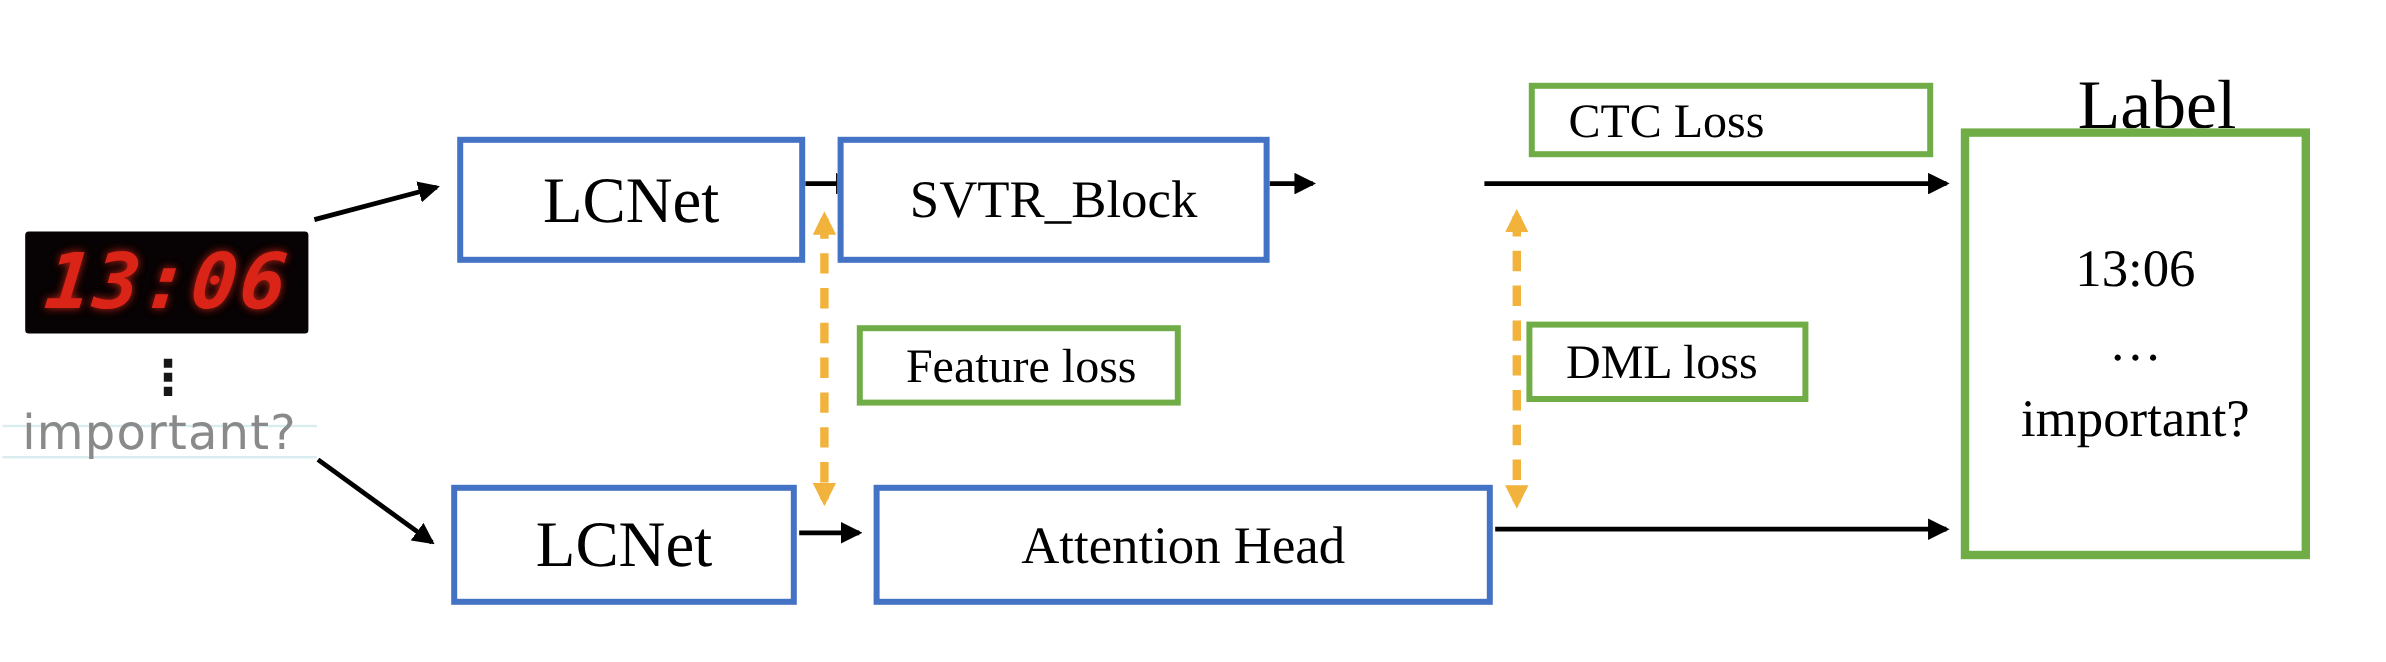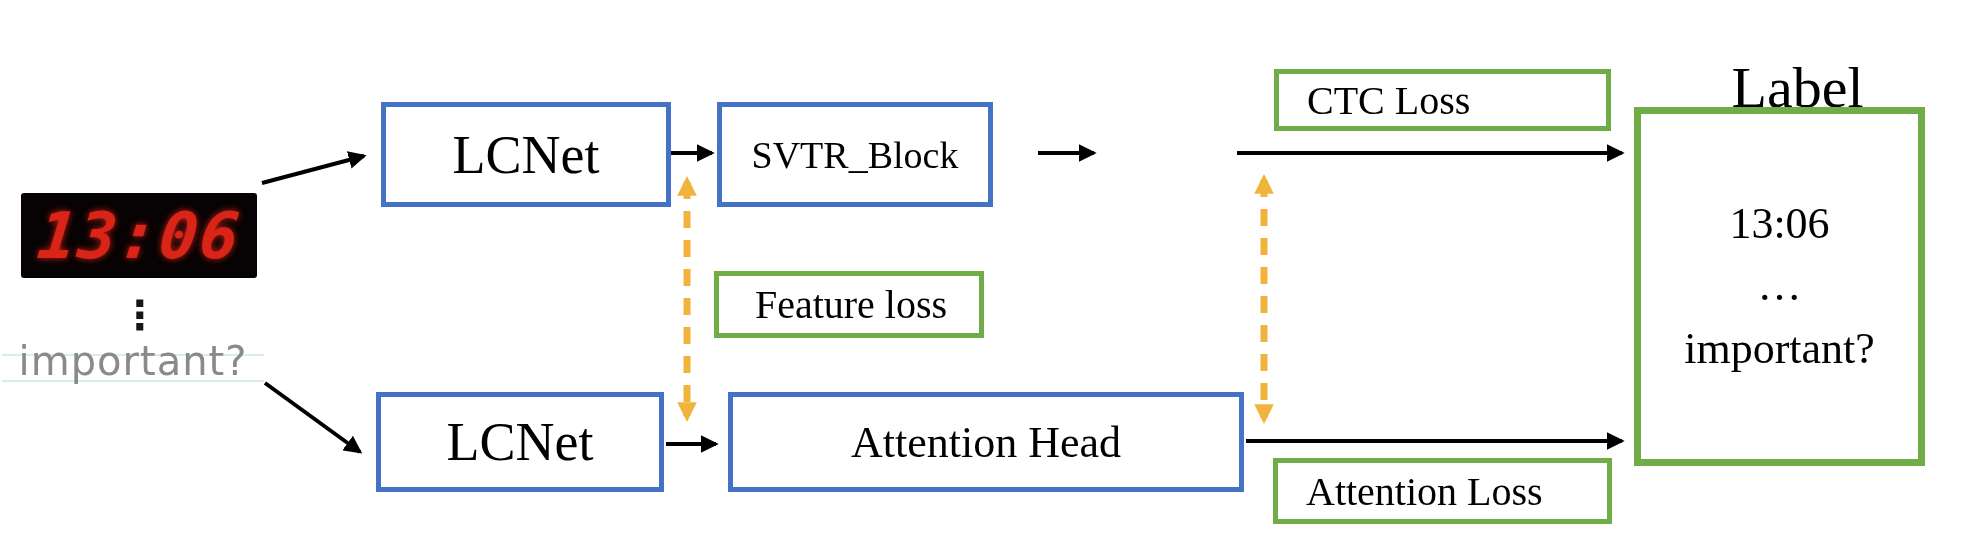--- a/index.html
+++ b/index.html
@@ -5,25 +5,25 @@
   html,body{margin:0;padding:0;background:#ffffff;}
   .canvas{
     position:relative;width:1988px;height:552px;background:#fff;overflow:hidden;
     font-family:"Liberation Serif", serif;
   }
   .arrows{position:absolute;left:0;top:0;pointer-events:none;}
   .box{
     position:absolute;display:flex;align-items:center;justify-content:center;
     background:#fff;color:#000;box-sizing:border-box;white-space:nowrap;
   }
-  .blue{border:5px solid var(--blue,#4472C4);}
+  .blue{border:5px solid var(--blue,#4472C4);margin-top:12px;}
   .green{border:5px solid var(--green,#70AD47);}
   .leftpad{justify-content:flex-start;padding-left:28px;}
   .lcnet-top{left:381px;top:102px;width:290px;height:105px;font-size:54px;}
-  .svtr{left:717px;top:102px;width:276px;height:105px;font-size:38px;}
+  .svtr{left:698px;top:102px;width:360px;height:105px;font-size:44px;}
   .fc{left:1104px;top:102px;width:133px;height:105px;font-size:54px;}
   .lcnet-bot{left:376px;top:392px;width:288px;height:100px;font-size:54px;}
   .attn-head{left:728px;top:392px;width:516px;height:100px;font-size:44px;}
   .ctc-loss{left:1274px;top:69px;width:337px;height:62px;font-size:40px;}
   .feature-loss{left:714px;top:271px;width:270px;height:67px;font-size:40px;padding-left:4px;}
   .dml-loss{left:1272px;top:268px;width:235px;height:67px;font-size:40px;}
   .attn-loss{left:1273px;top:458px;width:339px;height:66px;font-size:40px;}
   .label-title{
     position:absolute;left:1652px;top:20px;width:291px;height:62px;
     display:flex;align-items:center;justify-content:center;font-size:58px;color:#000;margin-top:36px;
@@ -110,22 +110,22 @@
   <div class="box blue attn-head">
     <span>Attention Head</span>
   </div>
 
   <div class="box green leftpad ctc-loss">
     <span>CTC Loss</span>
   </div>
   <div class="box green feature-loss">
     <span>Feature loss</span>
   </div>
-  <div class="box green leftpad attn-loss">
-    <span>Attention Loss</span>
+  <div class="box green leftpad dml-loss">
+    <span>DML loss</span>
   </div>
 
   <div class="label-title">Label</div>
 
   <div class="label-box">
     <span class="lbl-line">13:06</span>
     <span class="lbl-line">…</span>
     <span class="lbl-line">important?</span>
   </div>
 

